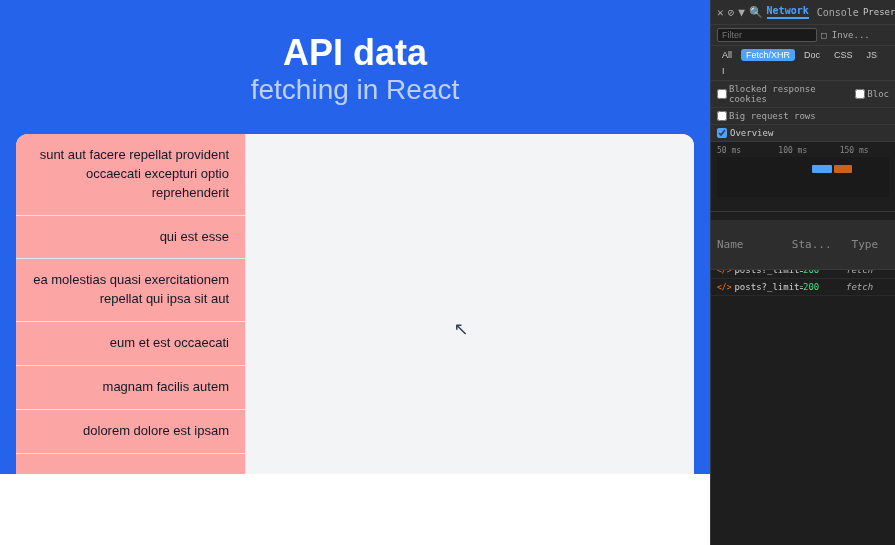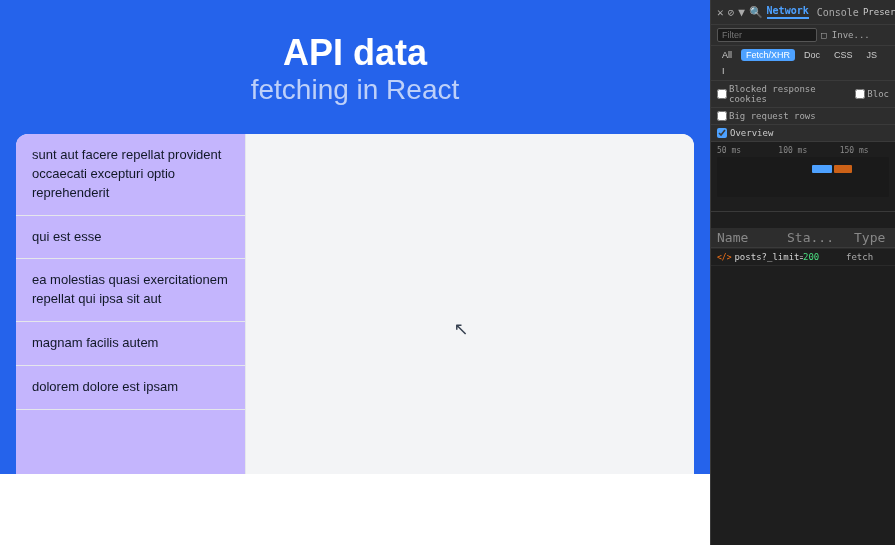--- a/index.html
+++ b/index.html
@@ -38,24 +38,25 @@
       background: #f3f4f6;
       border-radius: 12px;
       margin: 0 16px;
       height: 390px;
       overflow: hidden;
       display: flex;
     }
 
     .list-panel {
       width: 230px;
-      background: #c4b5fd;
+      background: #fca5a5;
       border-right: 1px solid #e5e7eb;
       overflow-y: auto;
       flex-shrink: 0;
+      text-align: right;
     }
 
     .list-item {
       padding: 12px 16px;
       border-bottom: 1px solid #e5e7eb;
       font-size: 13px;
       color: #111827;
       line-height: 1.45;
     }
 
@@ -276,26 +277,26 @@
     }
 
     .network-table {
       flex: 1;
       overflow-y: auto;
     }
 
     .network-header {
       background: #2d2d2d;
       display: flex;
-      padding: 2px 6px;
-      border-bottom: 1px solid #3a3a3a;
-      font-size: 13px;
+      padding: 18px 6px;
+      border-bottom: 1px solid #3a3a3a;
+      font-size: 11px;
       color: #888;
       position: sticky;
-      top: 16px;
+      top: 8px;
     }
 
     .net-col-name { flex: 2; }
     .net-col-status { flex: 1; }
     .net-col-type { flex: 1; margin-left: 20px; }
 
     .network-row {
       display: flex;
       padding: 3px 6px;
       border-bottom: 1px solid #2a2a2a;
@@ -313,37 +314,38 @@
       align-items: center;
       gap: 3px;
     }
 
     .net-icon {
       color: #f97316;
       font-size: 8px;
     }
 
     .net-status { flex: 1; color: #4ade80; }
-    .net-type { flex: 1; color: #aaa; }
+    .net-type { flex: 1; color: #aaa; font-style: italic; }
   </style>
 </head>
 <body>
 
 <div class="main-area">
   <div class="hero-title">
     <span class="line1">API data</span>
     <span class="line2">fetching in React</span>
   </div>
 
   <div class="content-card">
     <div class="list-panel">
 
     <div class="list-item">sunt aut facere repellat provident occaecati excepturi optio reprehenderit</div>
         <div class="list-item">qui est esse</div>
         <div class="list-item">ea molestias quasi exercitationem repellat qui ipsa sit aut</div>
+        <div class="list-item">eum et est occaecati</div>
         <div class="list-item">magnam facilis autem</div>
         <div class="list-item">dolorem dolore est ipsam</div>
       </div>
     <div class="content-right">
       <span class="cursor-icon">↖</span>
     </div>
   </div>
 </div>
 
 <div class="devtools-panel">

